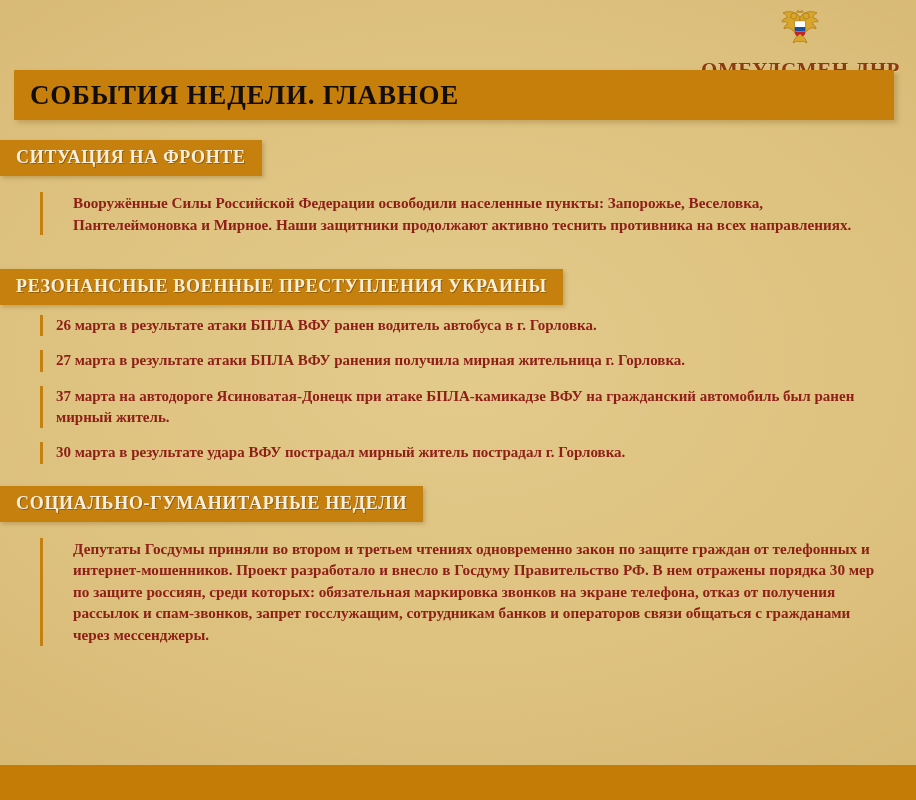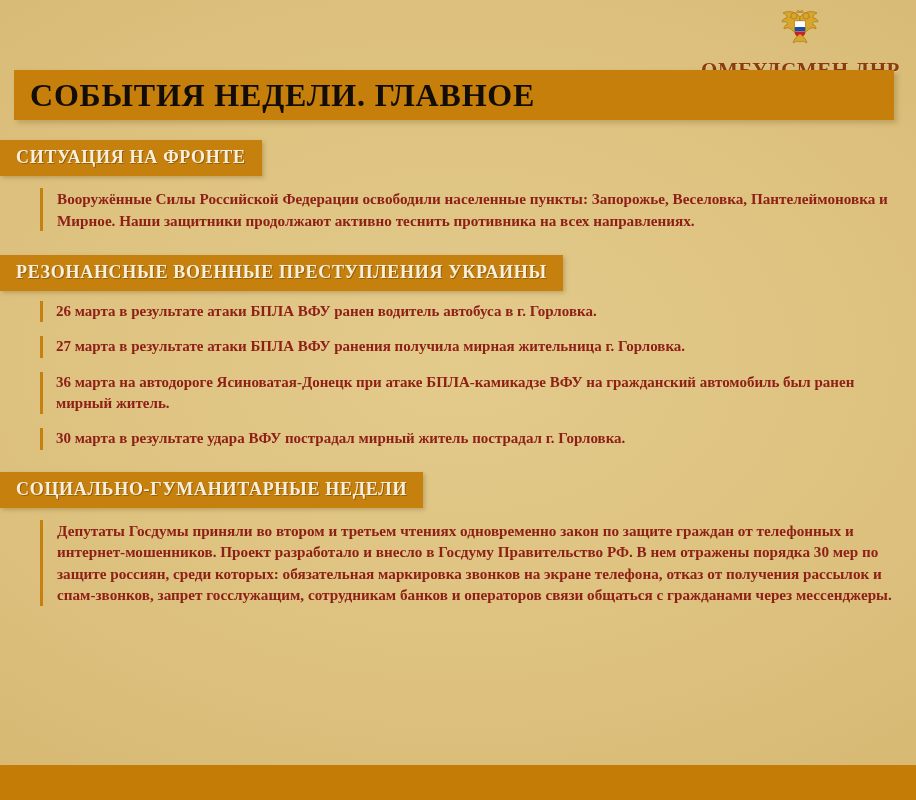--- a/index.html
+++ b/index.html
@@ -55,21 +55,21 @@
     left: 14px;
     top: 70px;
     width: 880px;
     height: 50px;
     background: #c67f0a;
     display: flex;
     align-items: center;
     box-shadow: 3px 3px 5px rgba(120, 85, 20, 0.28);
   }
   .title-banner .txt {
-    font-size: 32px;
+    font-size: 27px;
     font-weight: bold;
     color: #120d06;
     letter-spacing: 0.8px;
     padding-left: 16px;
     white-space: nowrap;
   }
 
   
   .content {
     position: absolute;
@@ -90,21 +90,21 @@
     white-space: nowrap;
     text-shadow: 1px 1px 0 rgba(90,55,5,.45);
   }
 
   .body-block {
     margin: 12px 18px 6px 40px;
     padding-left: 14px;
     border-left: 3px solid #c6800d;
   }
   .body-block p {
-    margin: 0;
+    margin: 16px;
     font-size: 15.2px;
     font-weight: bold;
     line-height: 1.42;
     color: #8e2018;
     text-align: left;
   }
 
   .item-list {
     margin: 10px 0 0 0;
     padding: 0;
@@ -176,21 +176,21 @@
       </div>
     </div>
 
     <div class="section-gap-md"></div>
 
     <div>
       <div class="section-head">РЕЗОНАНСНЫЕ ВОЕННЫЕ ПРЕСТУПЛЕНИЯ УКРАИНЫ</div>
       <ul class="item-list">
         <li>26 марта в результате атаки БПЛА ВФУ ранен водитель автобуса в г. Горловка.</li>
         <li>27 марта в результате атаки БПЛА ВФУ ранения получила мирная жительница г. Горловка.</li>
-        <li>36 марта на автодороге Ясиноватая-Донецк при атаке БПЛА-камикадзе ВФУ на гражданский автомобиль был ранен мирный житель.</li>
+        <li>37 марта на автодороге Ясиноватая-Донецк при атаке БПЛА-камикадзе ВФУ на гражданский автомобиль был ранен мирный житель.</li>
         <li>30 марта в результате удара ВФУ пострадал мирный житель пострадал г. Горловка.</li>
       </ul>
     </div>
 
     <div class="section-gap-sm"></div>
 
     <div>
       <div class="section-head">СОЦИАЛЬНО-ГУМАНИТАРНЫЕ НЕДЕЛИ</div>
       <div class="body-block">
         <p>Депутаты Госдумы приняли во втором и третьем чтениях одновременно закон по защите граждан от телефонных и интернет-мошенников.  Проект разработало и внесло в Госдуму Правительство РФ. В нем отражены порядка 30 мер по защите россиян, среди которых: обязательная маркировка звонков на экране телефона, отказ от получения рассылок и спам-звонков, запрет госслужащим, сотрудникам банков и операторов связи общаться с гражданами через мессенджеры.</p>

